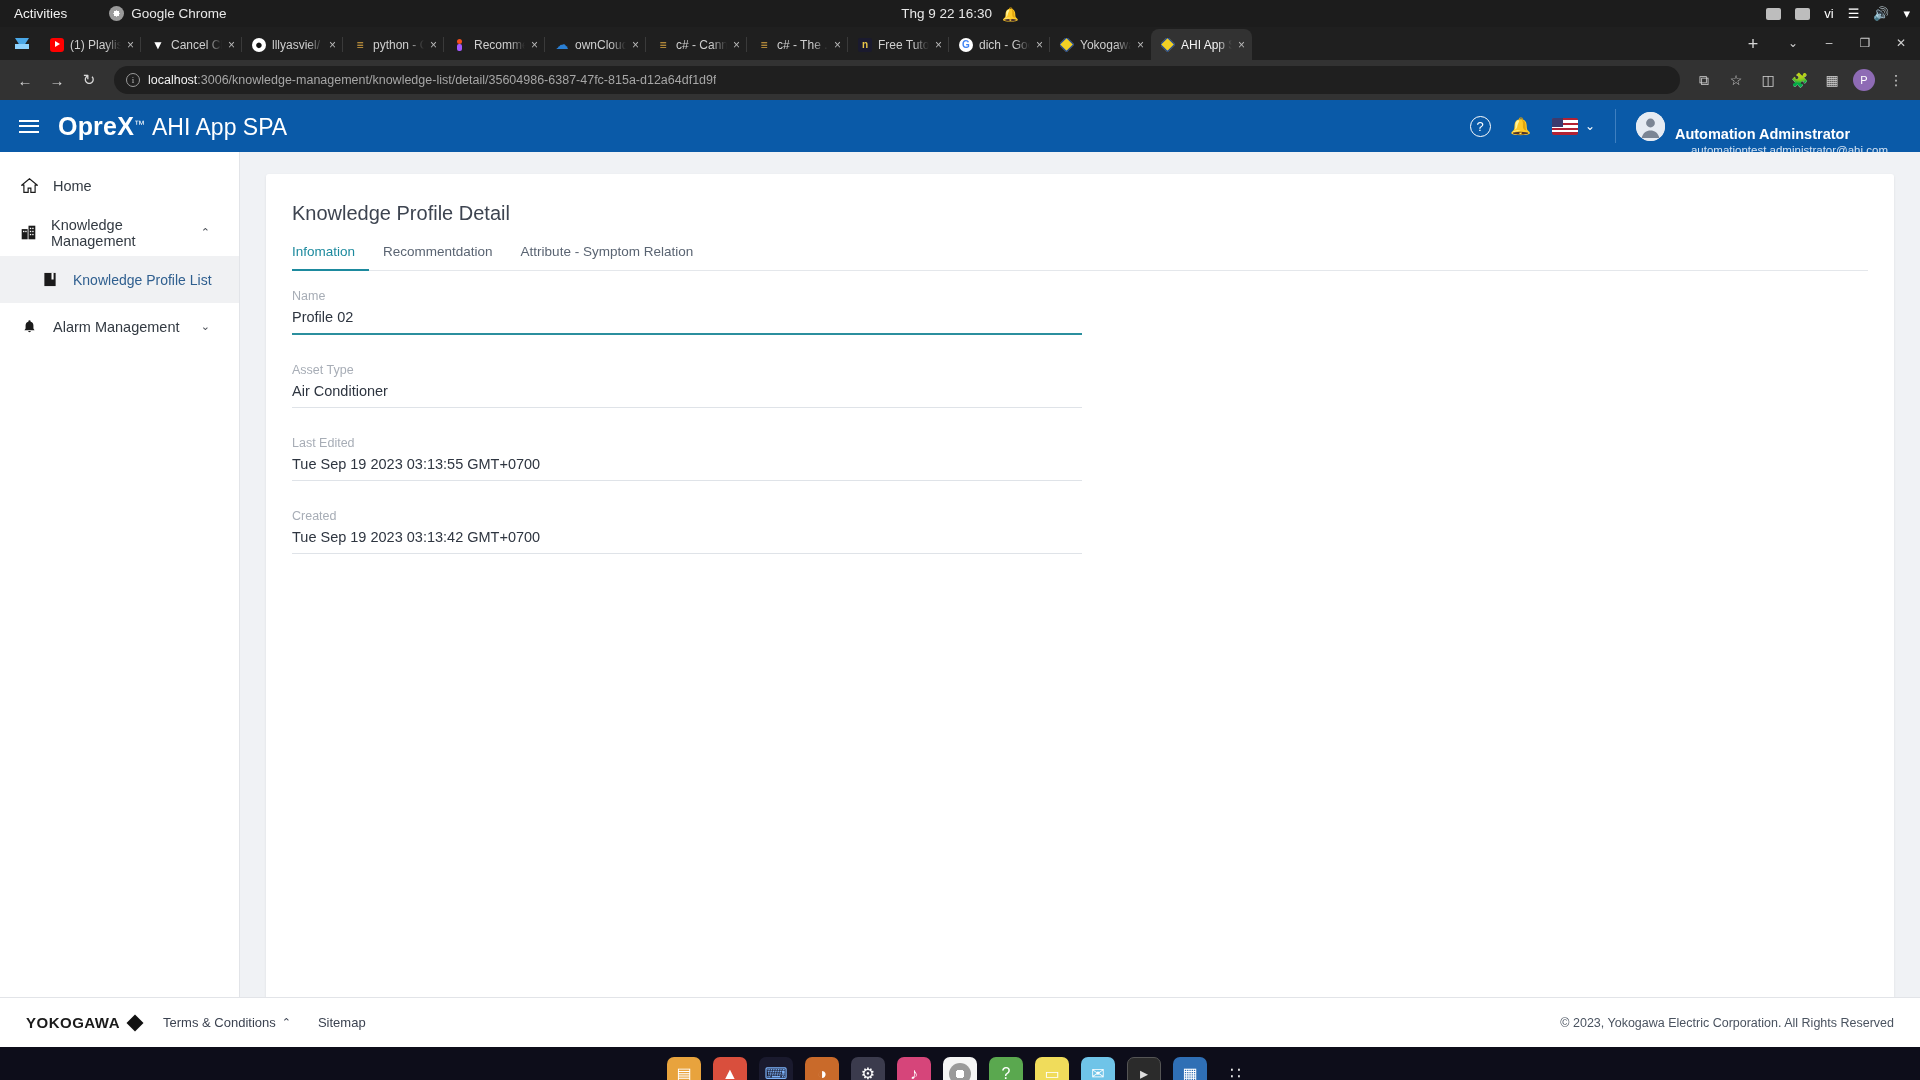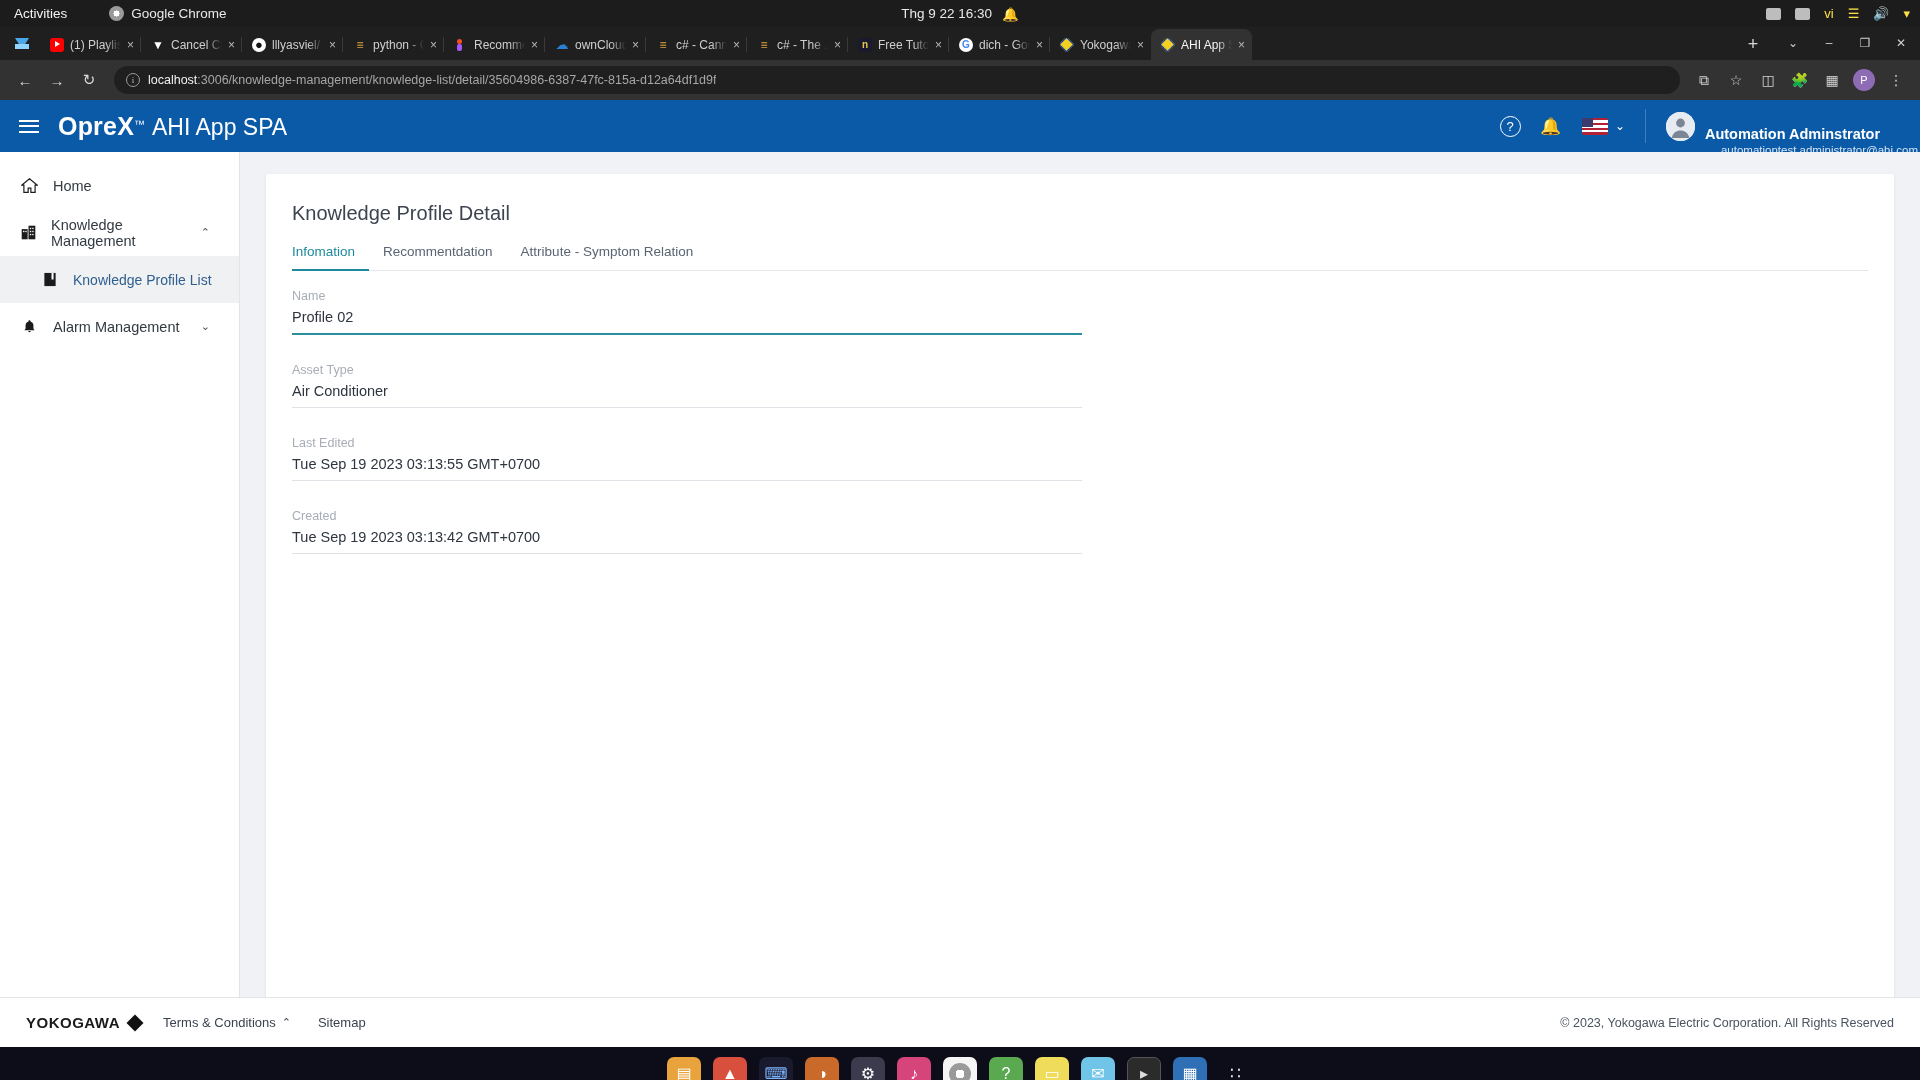--- a/index.html
+++ b/index.html
@@ -21,21 +21,21 @@
     width: 15px; height: 15px; border-radius: 50%;
     background: radial-gradient(circle at 50% 50%, #ffffff 0 28%, #9a9a9a 29% 100%);
     position: relative; display:inline-block;
   }
   .gnome-clock {
     position: absolute; left: 50%; transform: translateX(-50%);
     display: flex; align-items: center; gap: 10px; font-size: 13.5px;
   }
   .gnome-right {
     position: absolute; right: 10px; display: flex; align-items: center; gap: 14px;
-    font-size: 13px; color: #fde047;
+    font-size: 13px; color: #ffffff;
   }
   .gnome-right .sq {
     width:15px;height:12px;border-radius:2px;background:#bdbdbd;display:inline-block;
   }
 
   
   .tabstrip {
     height: 33px; background: #1f1f1f; display: flex; align-items: flex-end;
     padding-left: 4px; position: relative;
   }
@@ -127,21 +127,21 @@
   .omni-url .path { color: #a6a6a6; }
   .tb-right { display: flex; align-items: center; gap: 4px; }
   .tb-ico { width:28px;height:28px;display:flex;align-items:center;justify-content:center;color:#d0d0d0;font-size:14px;}
   .tb-avatar{width:22px;height:22px;border-radius:50%;background:#8e6bb5;color:#fff;font-size:11px;display:flex;align-items:center;justify-content:center;}
   .puzzle{font-size:14px;color:#d0d0d0;}
 
   
   .app { height: 947px; background: #ffffff; display: flex; flex-direction: column; }
   .app-header {
     height: 52px; background: #0a5aa8; display: flex; align-items: center;
-    padding: 0 2px 0 0; color: #fff; flex: none;
+    padding: 0 32px 0 0; color: #fff; flex: none;
   }
   .hamburger { width: 58px; display:flex;align-items:center;justify-content:center; }
   .hamburger span{display:block;width:20px;height:2px;background:#fff;margin:3.5px 0;}
   .brand { font-size: 25px; display:flex; align-items:baseline; gap:0; }
   .brand .oprex { font-weight: 700; letter-spacing: .2px; }
   .brand .tm { font-size: 11px; vertical-align: super; margin-right: 7px; position:relative; top:-7px;}
   .brand .appname { font-weight: 400; font-size: 23px; }
   .header-right { margin-left: auto; display: flex; align-items: center; gap: 20px; }
   .hicon { color:#fff; font-size:17px; display:flex; align-items:center; }
   .hicon-circle{

